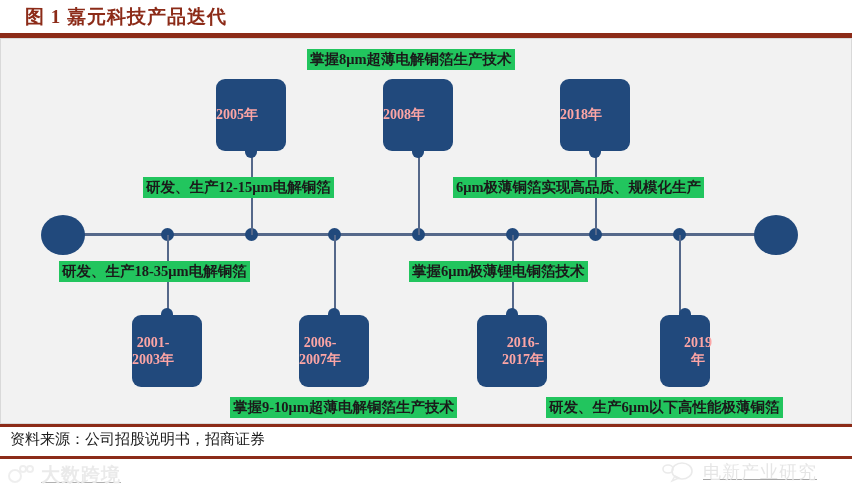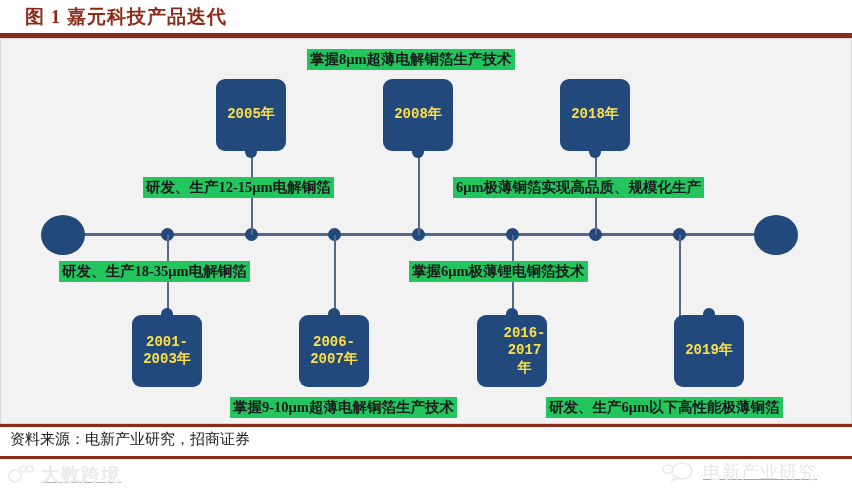--- a/index.html
+++ b/index.html
@@ -96,30 +96,29 @@
     position: absolute;
     width: 2px;
     background: #55688A;
   }
 
   
   .year-box {
     position: absolute;
     background: #21497C;
     border-radius: 9px;
-    color: #fde047;
+    color: #fca5a5;
     font-weight: bold;
     font-size: 14px;
     display: flex;
     align-items: center;
-    justify-content: center;
     text-align: center;
     line-height: 1.25;
     box-sizing: border-box;
-    font-family: Liberation Mono, monospace;
+    font-family: Liberation Serif, serif;
   }
   .year-box .lbl { pointer-events: none; white-space: pre-line; }
 
   
   .year-box::after {
     content: "";
     position: absolute;
     left: 50%;
     margin-left: -6px;
     width: 12px;
@@ -243,42 +242,42 @@
 2003年</span>
     </div>
     <div class="year-box bottom" style="left:298px; top:276px; width:70px; height:72px;">
       <span class="lbl">2006-
 2007年</span>
     </div>
     <div class="year-box bottom" style="left:476px; top:276px; width:70px; height:72px;padding-left:25px;">
       <span class="lbl">2016-
 2017年</span>
     </div>
-    <div class="year-box bottom" style="left:673px; top:276px; width:70px; height:72px;">
+    <div class="year-box bottom" style="left:659px; top:276px; width:50px; height:72px;padding-left:24px;">
       <span class="lbl">2019年</span>
     </div>
 
     <div class="annot" style="left:306px; top:10px;">掌握8μm超薄电解铜箔生产技术</div>
 
     <div class="annot" style="left:142px; top:138px;">研发、生产12-15μm电解铜箔</div>
 
     <div class="annot" style="left:452px; top:138px;">6μm极薄铜箔实现高品质、规模化生产</div>
 
     <div class="annot" style="left:58px; top:222px;">研发、生产18-35μm电解铜箔</div>
 
     <div class="annot" style="left:408px; top:222px;">掌握6μm极薄锂电铜箔技术</div>
 
     <div class="annot" style="left:229px; top:358px;">掌握9-10μm超薄电解铜箔生产技术</div>
 
     <div class="annot" style="left:545px; top:358px;">研发、生产6μm以下高性能极薄铜箔</div>
 
   </div>
 
   <div class="footer-rule-top"></div>
-  <div class="source">资料来源：电新产业研究，招商证券</div>
+  <div class="source">资料来源：公司招股说明书，招商证券</div>
   <div class="footer-rule-bottom"></div>
 
   <div class="watermark left">
     <svg width="26" height="22" viewBox="0 0 26 22">
       <circle cx="7" cy="12" r="6" fill="none" stroke="#C9C9C9" stroke-width="2"></circle>
       <circle cx="15" cy="5" r="3" fill="none" stroke="#C9C9C9" stroke-width="2"></circle>
       <circle cx="22" cy="5" r="3" fill="none" stroke="#C9C9C9" stroke-width="2"></circle>
     </svg>
     <span class="wm-text">大数跨境</span>
   </div>

